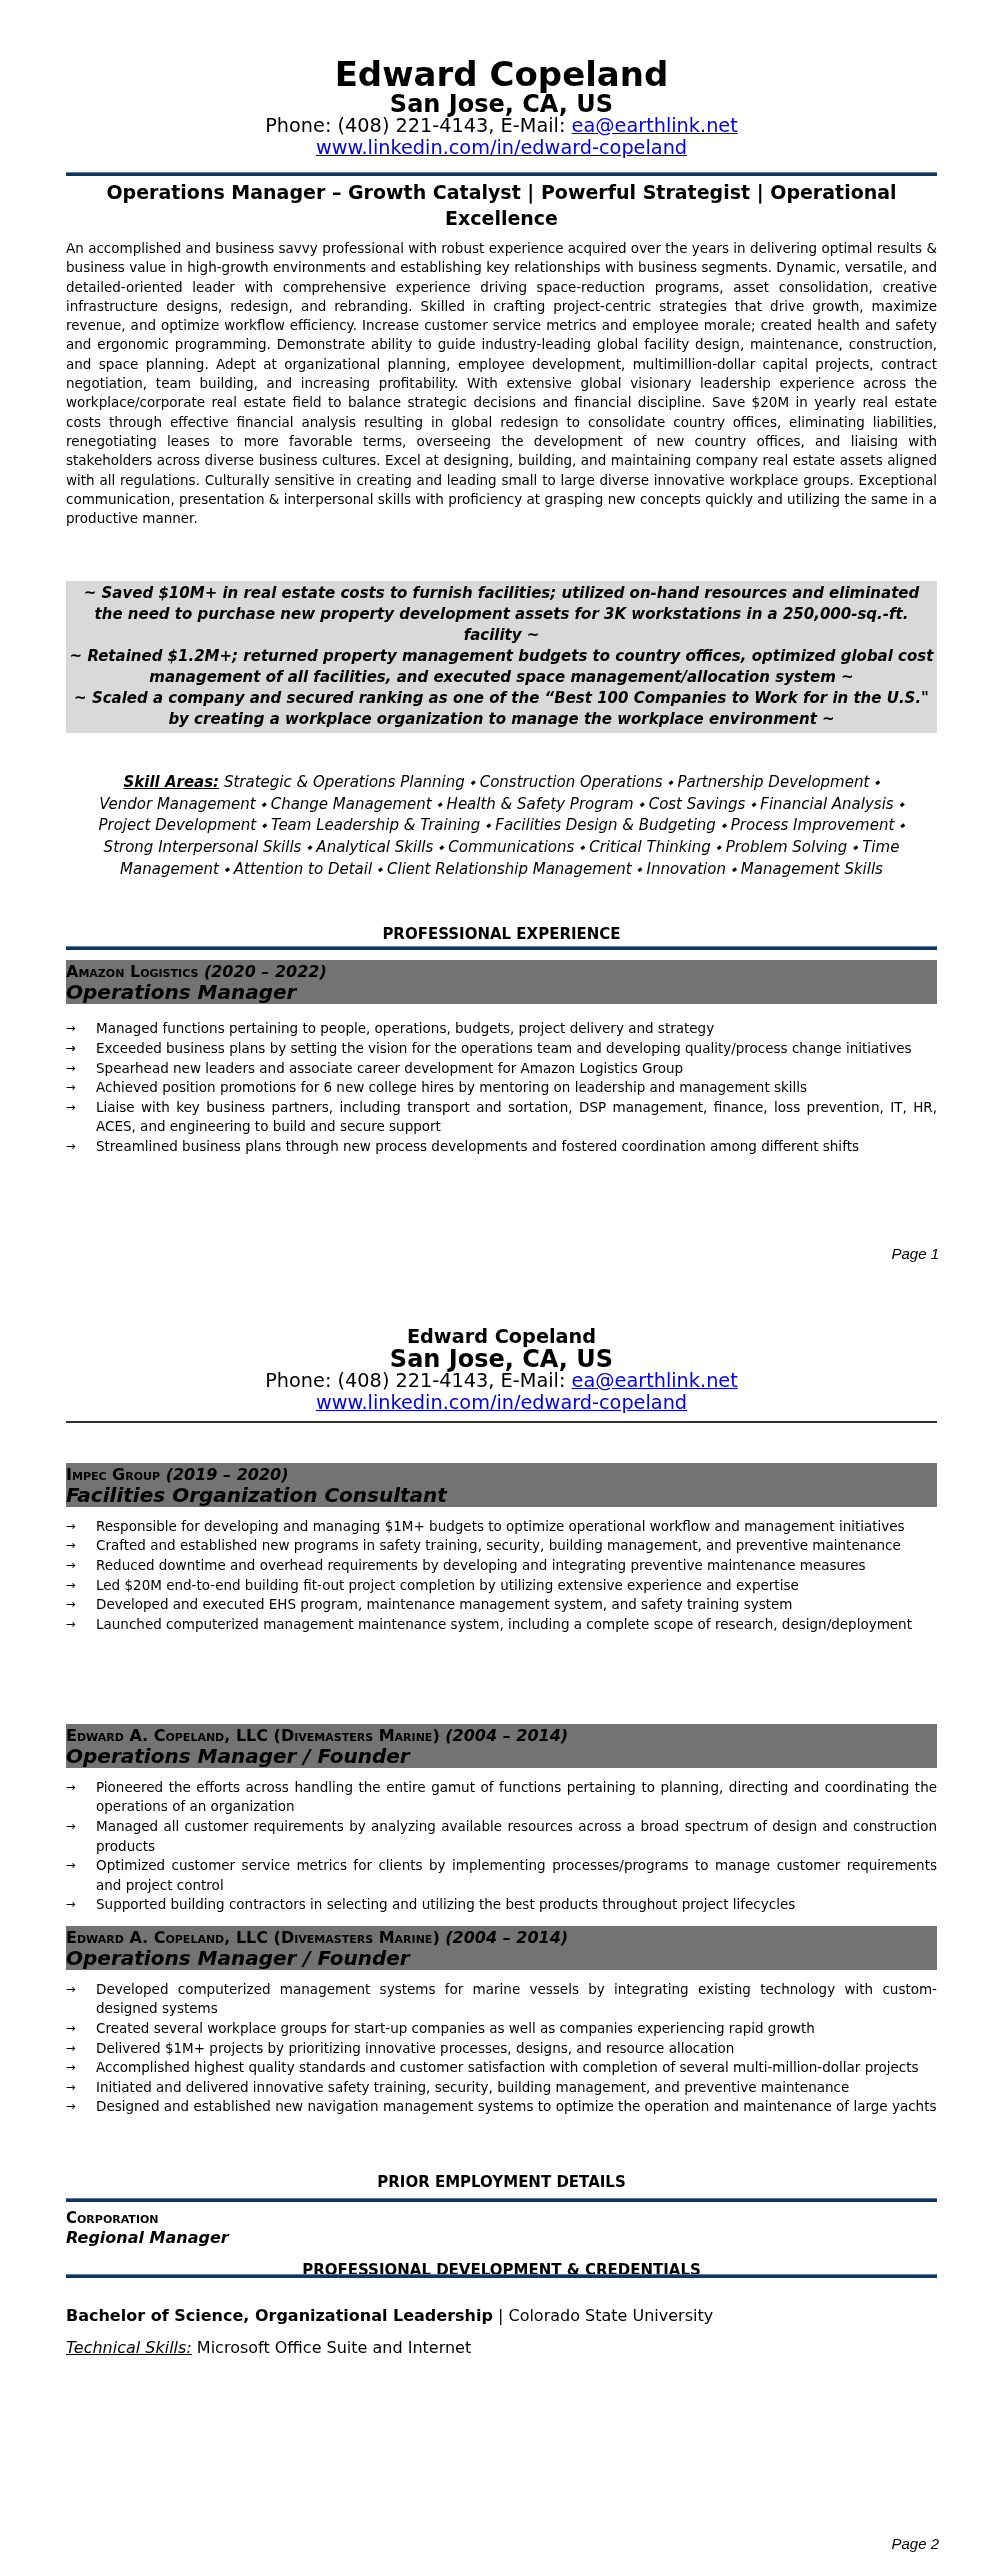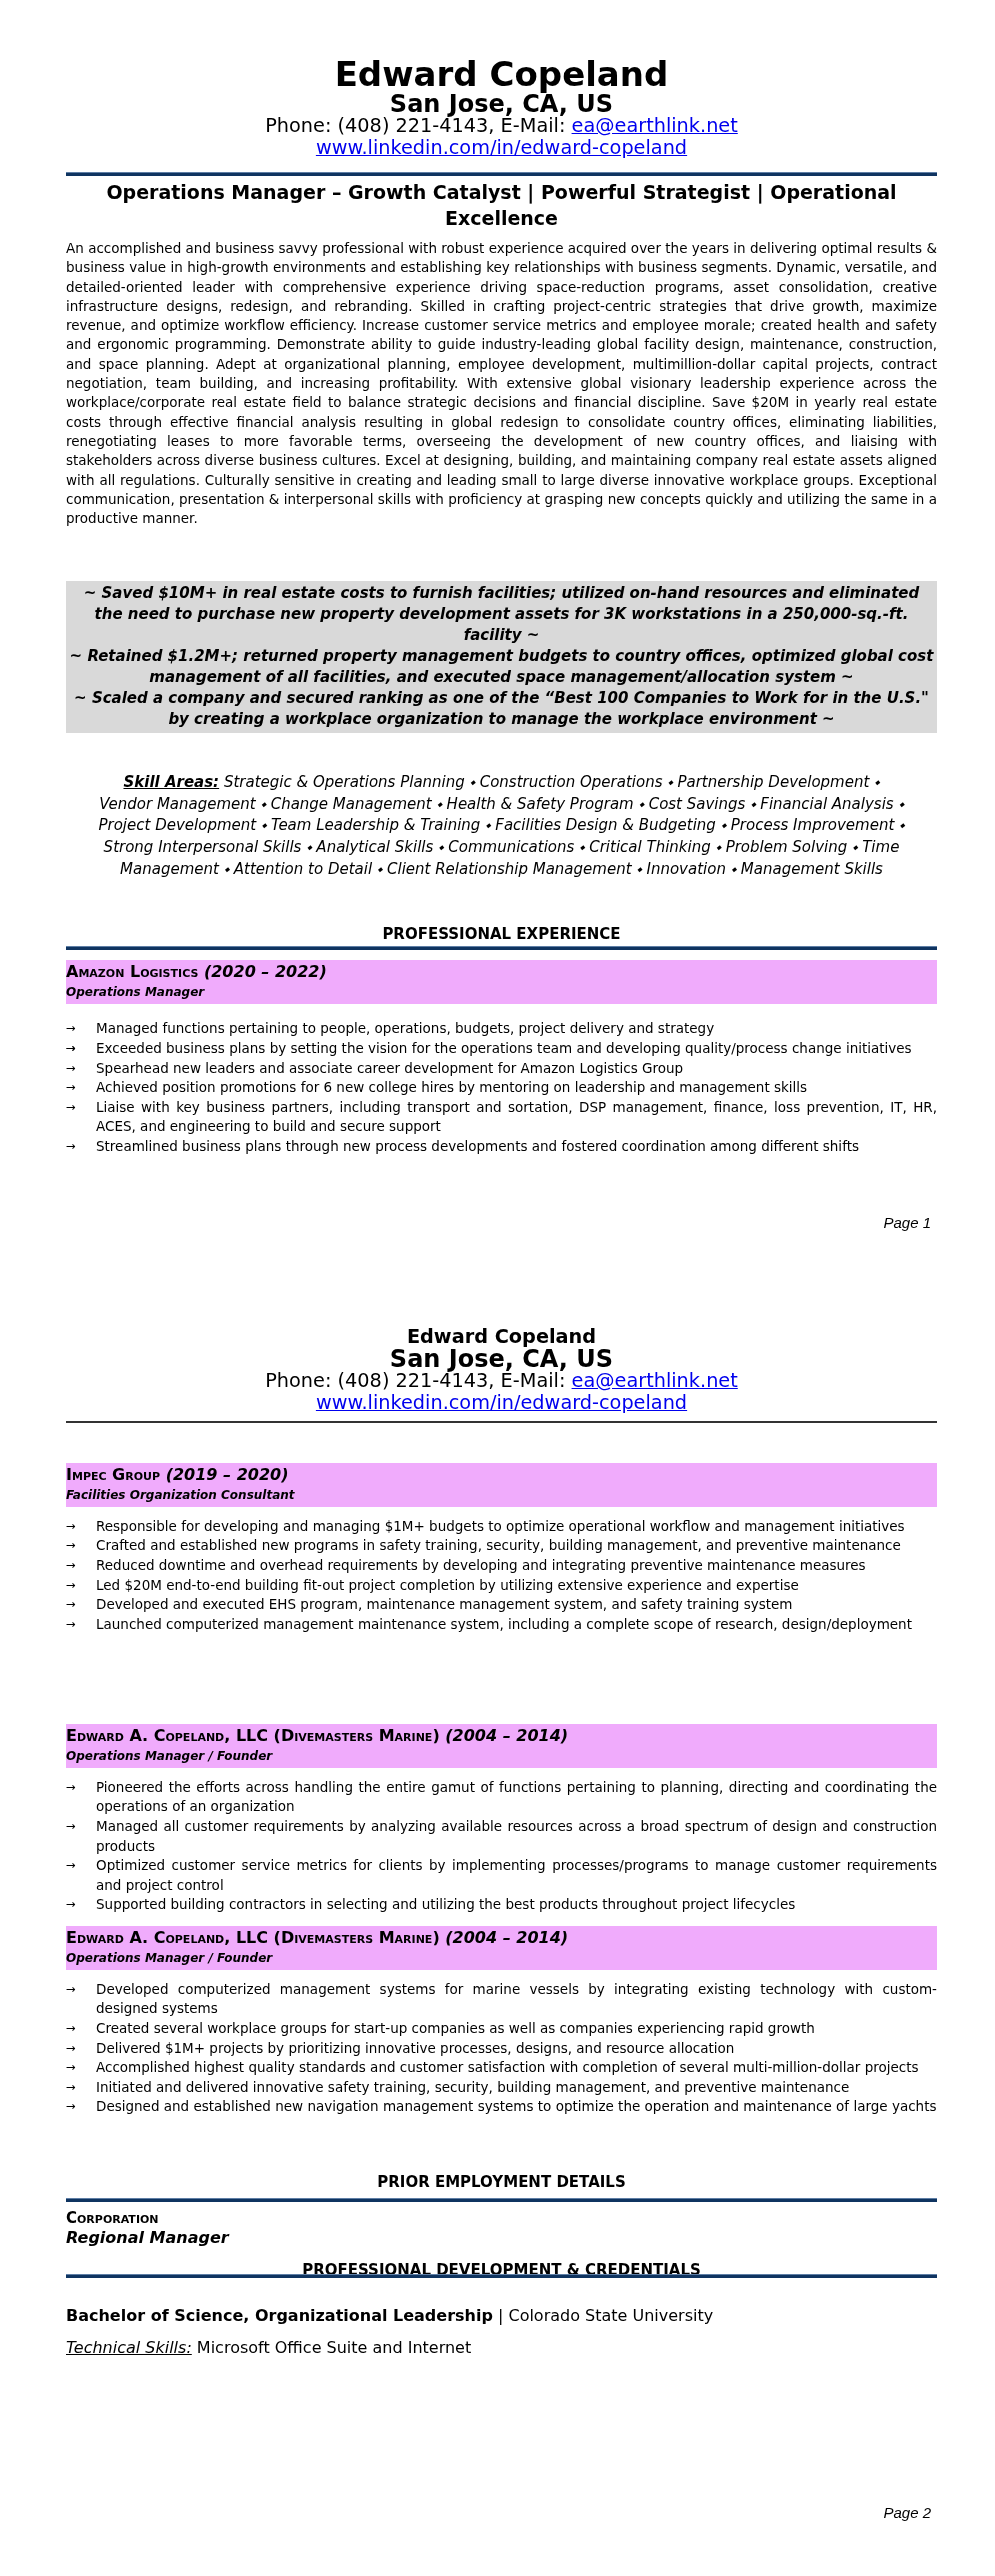--- a/index.html
+++ b/index.html
@@ -25,31 +25,31 @@
 
   .highlights { background: #d9d9d9; font-size: 15px; font-weight: bold; font-style: italic;
                 line-height: 21px; text-align: center; padding: 2.3px 2.3px; }
   .highlights p { margin: 0; }
 
   .skills { font-size: 15px; font-style: italic; line-height: 21.7px; text-align: center; padding: 0 29px; }
   .skills .lbl { font-weight: bold; text-decoration: underline; }
 
   .sec-title { font-size: 15px; font-weight: bold; text-align: center; line-height: 19px; }
 
-  .job-band { background: #f0abfc; padding: 1.2px 0 1.2px 0; }
+  .job-band { background: #737373; padding: 1.2px 0 1.2px 0; }
   .job-company { font-size: 16px; font-weight: bold; line-height: 21px; font-variant: small-caps; }
   .job-company .dates { font-style: italic; font-variant: normal; }
-  .job-title { font-size: 12px; font-weight: bold; font-style: italic; line-height: 21px; }
+  .job-title { font-size: 20px; font-weight: bold; font-style: italic; line-height: 21px; }
 
   ul.bullets { list-style: none; margin: 0; padding: 0; }
   ul.bullets li { position: relative; padding-left: 30px; font-size: 13.5px; line-height: 19.6px; text-align: justify; }
   ul.bullets li .arrow { position: absolute; left: 0; top: 0; font-size: 11.7px; }
 
-  .page-num { position: absolute; right: 64px; font-family: "Liberation Sans", sans-serif;
-              font-style: italic; font-size: 15px; }
+  .page-num { position: absolute; right: 56px; font-family: "Liberation Sans", sans-serif;
+              font-style: italic; font-size: 15px; margin-top: 31px; }
 
   .prior-company { font-size: 15px; font-weight: bold; font-variant: small-caps; line-height: 20px; }
   .prior-title { font-size: 16px; font-weight: bold; font-style: italic; line-height: 20px; }
 
   .edu { font-size: 16px; line-height: 21px; }
   .edu .deg { font-weight: bold; }
   .tech { font-size: 16px; line-height: 21px; }
   .tech .lbl { font-style: italic; text-decoration: underline; }
 </style>
 </head>

